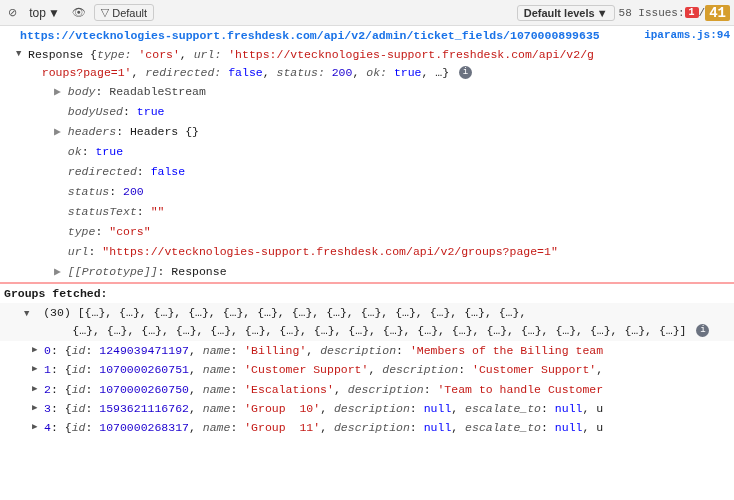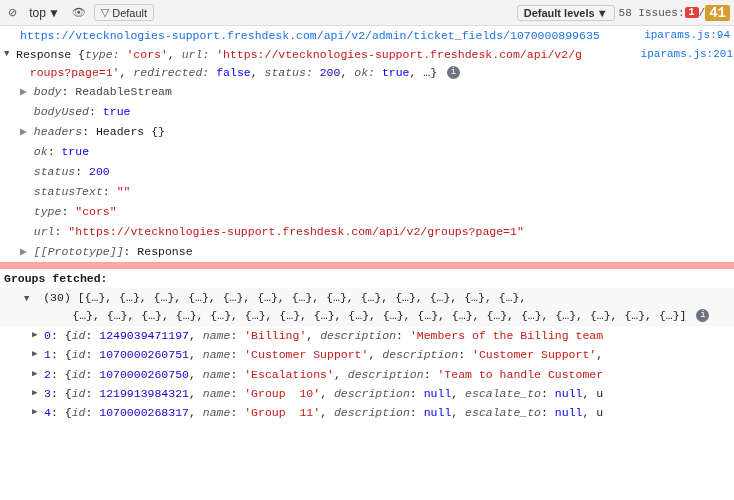--- a/index.html
+++ b/index.html
@@ -101,20 +101,21 @@
       overflow-y: auto;
       padding: 0;
       background: #ffffff;
     }
 
     .log-line {
       padding: 1px 4px 1px 20px;
       line-height: 1.5;
       width: 100%;
       position: relative;
+      font-weight: bold;
     }
 
     .log-line.with-source {
       display: flex;
       justify-content: space-between;
       align-items: flex-start;
     }
 
     .source-link {
       color: #1a73e8;
@@ -139,37 +140,38 @@
     .string-val { color: #c41a16; }
     .num-val { color: #1c00cf; }
     .bool-val { color: #0000ff; }
     .obj-preview { color: #444; }
     .italic-key { color: #555; font-style: italic; }
 
     
     .expand-row {
       display: flex;
       align-items: flex-start;
-      padding: 1px 1px 1px 4px;
+      padding: 1px 7px 1px 4px;
       line-height: 1.5;
       cursor: pointer;
       position: relative;
+      margin-left: 12px;
     }
 
     .triangle {
       display: inline-block;
       width: 12px;
       font-size: 9px;
       color: #555;
       flex-shrink: 0;
       margin-top: 2px;
     }
     .triangle.open::before { content: '▼'; }
     .triangle.closed::before { content: '▶'; }
-    .indent-2 { padding-left: 40px; }
+    .indent-2 { padding-left: 40px; margin-left: 34px; }
 
     .info-icon {
       display: inline-block;
       width: 13px;
       height: 13px;
       background: #6b7280;
       color: white;
       border-radius: 50%;
       font-size: 9px;
       text-align: center;
@@ -183,21 +185,21 @@
       padding: 1px 4px 1px 20px;
       line-height: 1.5;
     }
 
     .groups-fetched-row {
       display: flex;
       justify-content: space-between;
       align-items: center;
       padding: 1px 4px 1px 4px;
       line-height: 1.5;
-      border-top: 7px solid #fca5a5;
+      border-top: 2px solid #fca5a5;
       font-weight: bold;
     }
 
     .array-row {
       background: #f8f8f8;
       padding: 1px 4px 1px 24px;
       line-height: 1.5;
       cursor: pointer;
     }
 
@@ -252,21 +254,20 @@
 
   <div class="expand-row">
     <div style="display:flex; justify-content:space-between; width:100%; align-items:flex-start;">
       <div style="display:flex; align-items:flex-start; flex:1;">
         <span class="triangle open"></span>
         <span class="log-text">
           Response {<span class="italic-key">type:</span> <span class="string-val">'cors'</span>, <span class="italic-key">url:</span> <span class="string-val">'https://vtecknologies-support.freshdesk.com/api/v2/g<br>&nbsp;&nbsp;roups?page=1'</span>, <span class="italic-key">redirected:</span> <span class="bool-val">false</span>, <span class="italic-key">status:</span> <span class="num-val">200</span>, <span class="italic-key">ok:</span> <span class="bool-val">true</span>, …}
           <span class="info-icon">i</span>
         </span>
       </div>
-      <a class="source-link" href="#">iparams.js:201</a>
     </div>
   </div>
 
   <div class="plain-row indent-2">
     <span class="log-text">
       <span class="expand-inline">▶</span>&nbsp;<span class="italic-key">body</span>: <span class="obj-preview">ReadableStream</span>
     </span>
   </div>
 
   <div class="plain-row indent-2">
@@ -280,20 +281,25 @@
       <span class="expand-inline">▶</span>&nbsp;<span class="italic-key">headers</span>: Headers {}
     </span>
   </div>
 
   <div class="plain-row indent-2">
     <span class="log-text">
       &nbsp;&nbsp;<span class="italic-key">ok</span>: <span class="bool-val">true</span>
     </span>
   </div>
 
+  <div class="plain-row indent-2">
+    <span class="log-text">
+      &nbsp;&nbsp;<span class="italic-key">redirected</span>: <span class="bool-val">false</span>
+    </span>
+  </div>
 
   <div class="plain-row indent-2">
     <span class="log-text">
       &nbsp;&nbsp;<span class="italic-key">status</span>: <span class="num-val">200</span>
     </span>
   </div>
 
   <div class="plain-row indent-2">
     <span class="log-text">
       &nbsp;&nbsp;<span class="italic-key">statusText</span>: <span class="string-val">""</span>
@@ -348,21 +354,21 @@
   <div class="data-row">
     <span class="triangle closed"></span>
     <span class="log-text">
       <span class="num-val">2</span>: {<span class="italic-key">id</span>: <span class="num-val">1070000260750</span>, <span class="italic-key">name</span>: <span class="string-val">'Escalations'</span>, <span class="italic-key">description</span>: <span class="string-val">'Team to handle Customer</span>
     </span>
   </div>
 
   <div class="data-row">
     <span class="triangle closed"></span>
     <span class="log-text">
-      <span class="num-val">3</span>: {<span class="italic-key">id</span>: <span class="num-val">1219913984321</span>, <span class="italic-key">name</span>: <span class="string-val">'Group&nbsp;&nbsp;10'</span>, <span class="italic-key">description</span>: <span class="bool-val">null</span>, <span class="italic-key">escalate_to</span>: <span class="bool-val">null</span>, u
+      <span class="num-val">3</span>: {<span class="italic-key">id</span>: <span class="num-val">1593621116762</span>, <span class="italic-key">name</span>: <span class="string-val">'Group&nbsp;&nbsp;10'</span>, <span class="italic-key">description</span>: <span class="bool-val">null</span>, <span class="italic-key">escalate_to</span>: <span class="bool-val">null</span>, u
     </span>
   </div>
 
   <div class="data-row">
     <span class="triangle closed"></span>
     <span class="log-text">
       <span class="num-val">4</span>: {<span class="italic-key">id</span>: <span class="num-val">1070000268317</span>, <span class="italic-key">name</span>: <span class="string-val">'Group&nbsp;&nbsp;11'</span>, <span class="italic-key">description</span>: <span class="bool-val">null</span>, <span class="italic-key">escalate_to</span>: <span class="bool-val">null</span>, u
     </span>
   </div>
 

